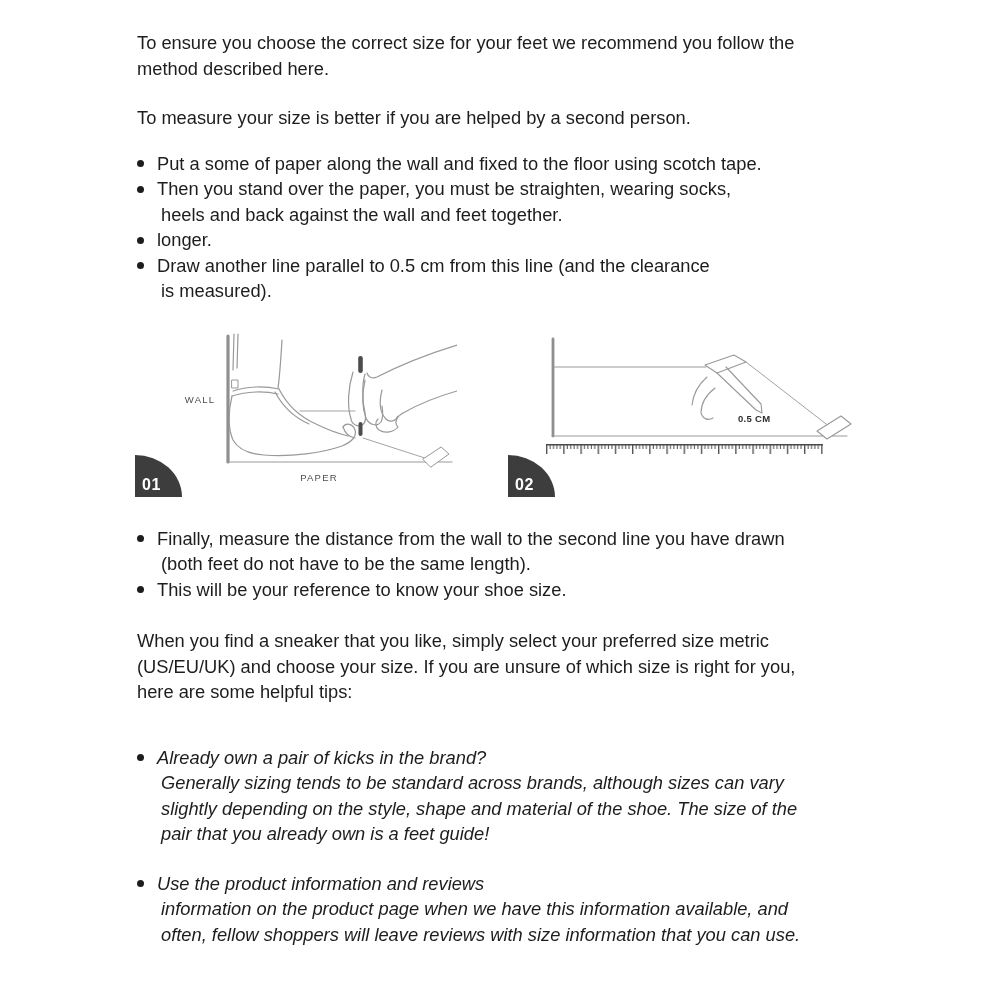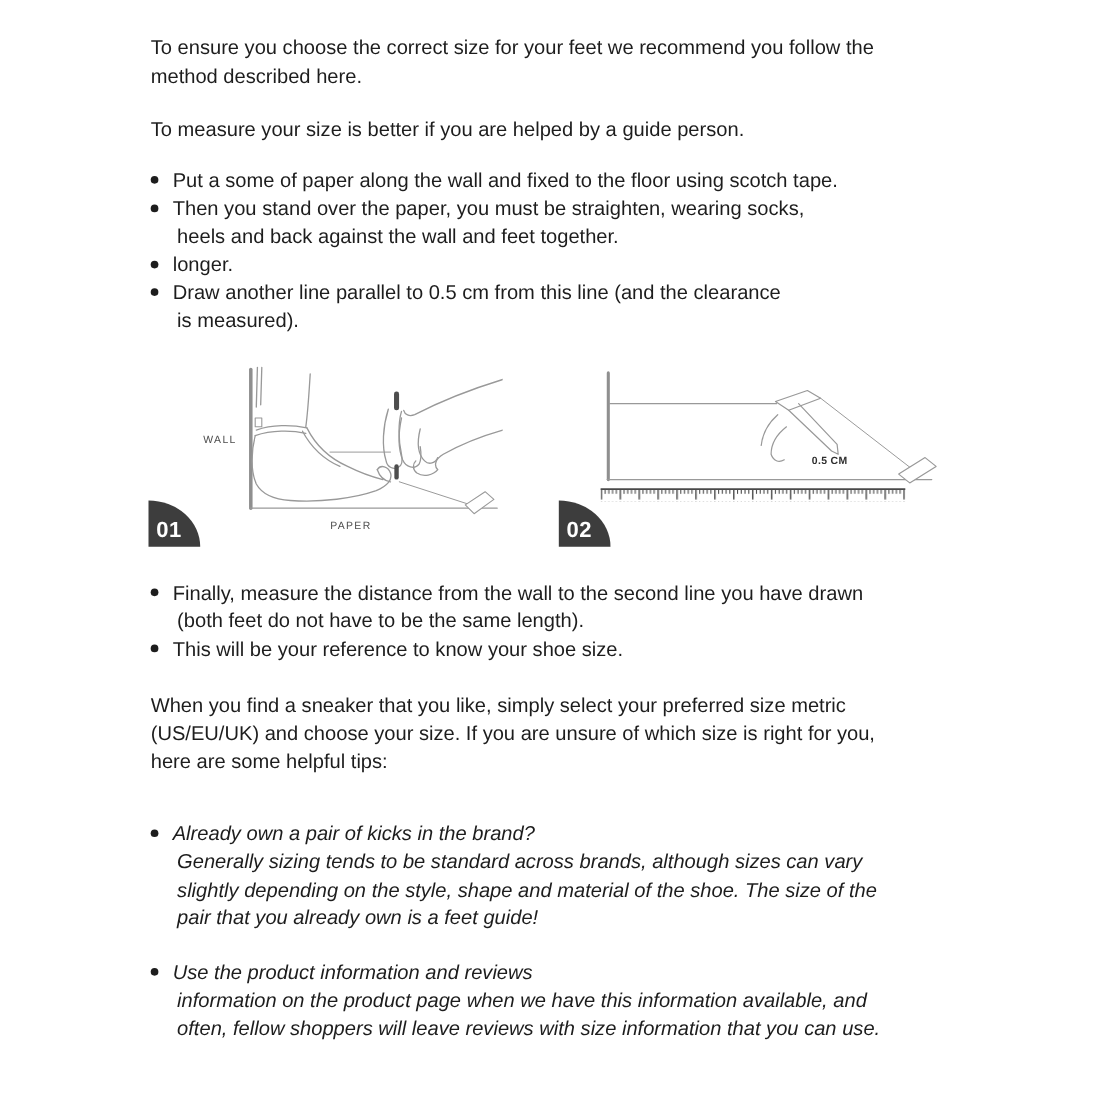--- a/index.html
+++ b/index.html
@@ -44,21 +44,21 @@
   .fig-badge {
     position: absolute;
     top: 123px;
     width: 47px; height: 42px;
     background: #3d3d3d;
     border-top-right-radius: 100% 100%;
   }
   .fig-badge .num {
     position: absolute; left: 7px; bottom: 3px;
     color: #ffffff; font-weight: bold;
-    font-size: 20px; letter-spacing: 0.5px;
+    font-size: 16px; letter-spacing: 0.5px;
   }
   .badge-1 { left: -2px; }
   .badge-2 { left: 371px; }
 
   .diagram-label {
     font-family: "Liberation Sans", sans-serif;
     font-size: 9.5px;
     letter-spacing: 1.2px;
     fill: #4d4d4d;
   }
@@ -78,21 +78,21 @@
 </head>
 <body>
 
 <div class="content">
 
   <div class="para">
     <div class="para-line">To ensure you choose the correct size for your feet we recommend you follow the</div>
     <div class="para-line">method described here.</div>
   </div>
   <div class="para para-2">
-    <div class="para-line">To measure your size is better if you are helped by a guide person.</div>
+    <div class="para-line">To measure your size is better if you are helped by a second person.</div>
   </div>
 
   <div class="step-list">
     <div class="bullet-item">
       <span class="dot"></span>
       <div class="bullet-text">
         <div class="line">Put a some of paper along the wall and fixed to the floor using scotch tape.</div>
       </div>
     </div>
     <div class="bullet-item">

